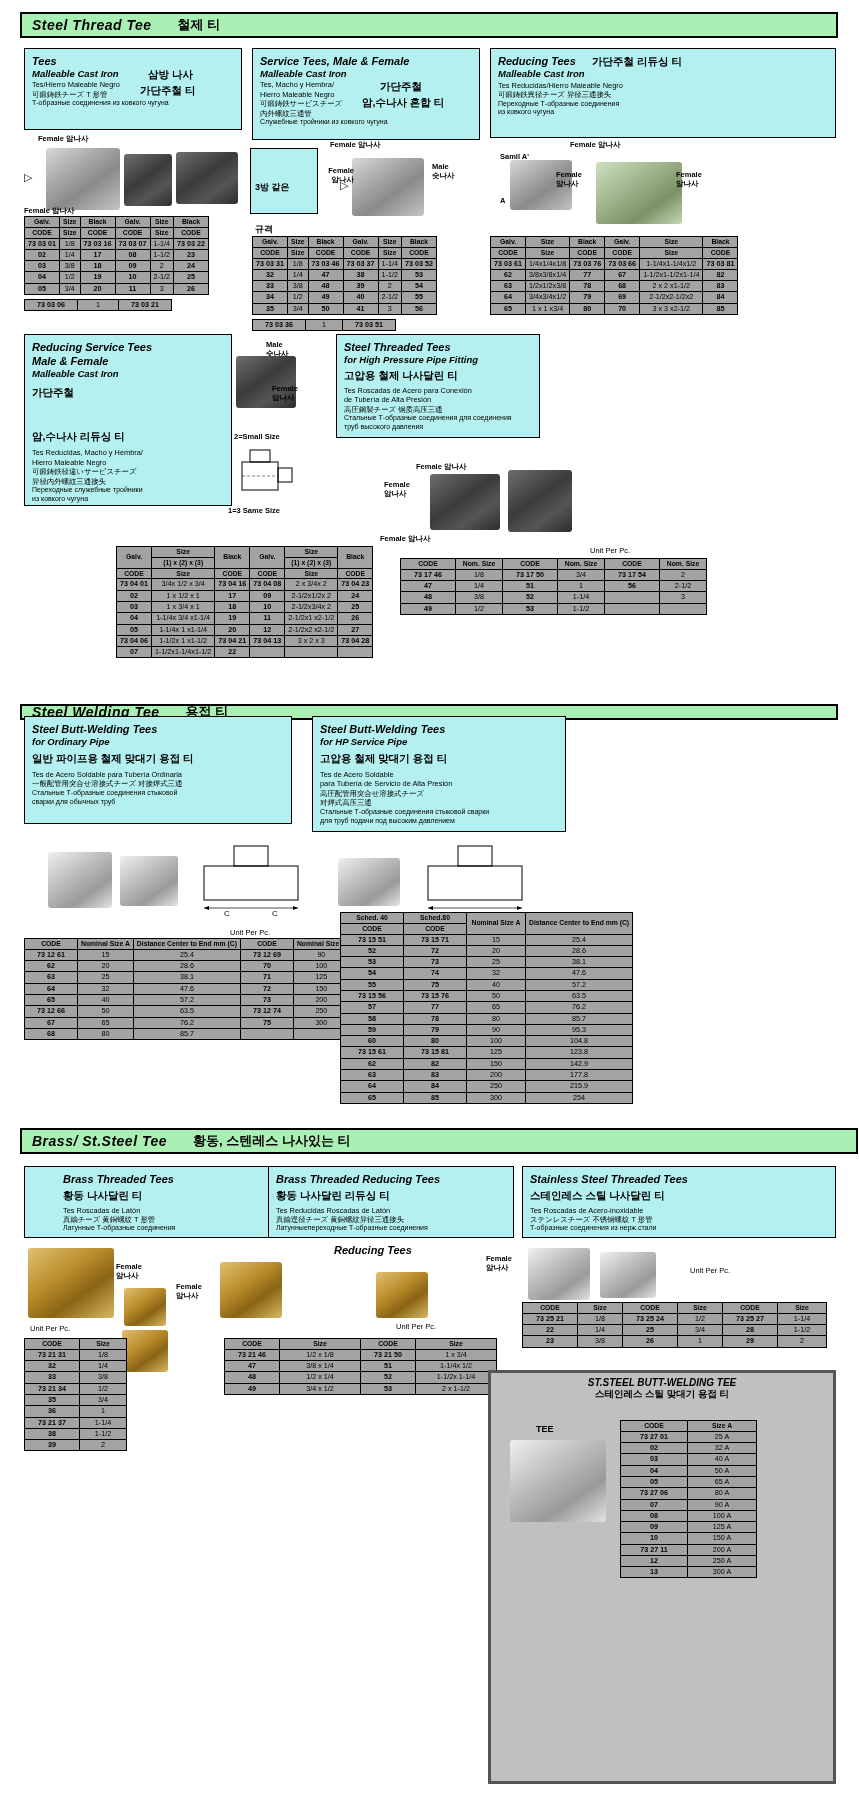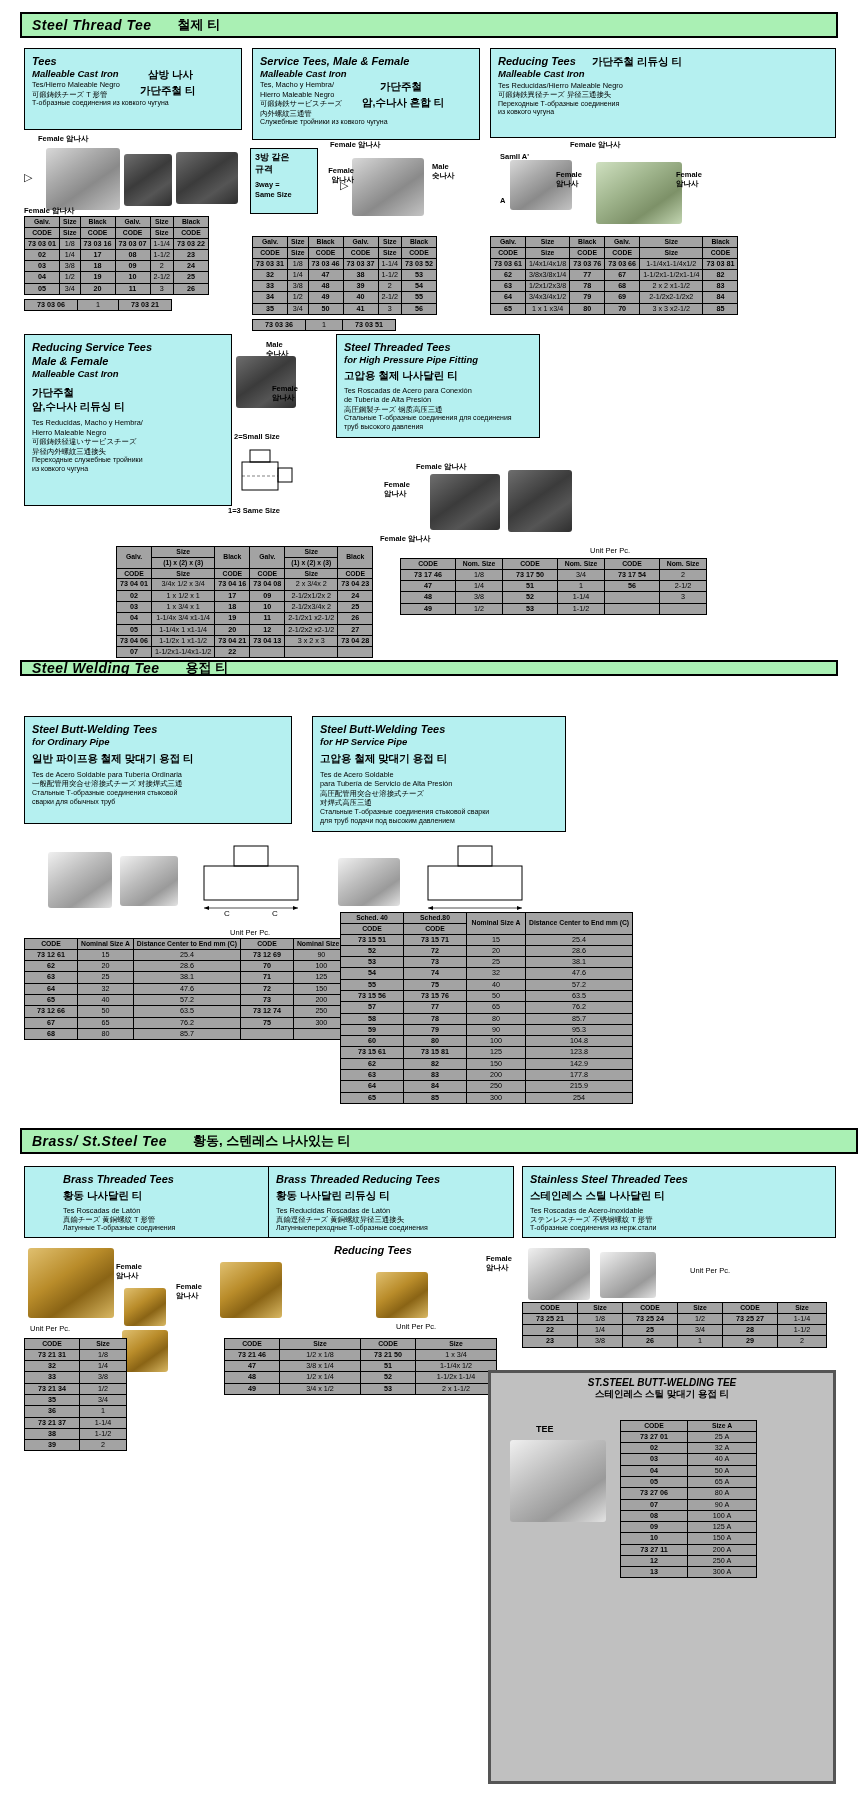--- a/index.html
+++ b/index.html
@@ -30,21 +30,21 @@
   .cyanbox{
     position:absolute;
     background:#b5f0f0;
     border:1px solid #000;
     box-sizing:border-box;
     padding:5px 7px;
     line-height:1.28;
   }
   .cyanbox .t-en-it{font-style:italic;font-weight:bold;font-size:11px;}
   .cyanbox .t-en-it2{font-style:italic;font-weight:bold;font-size:9.5px;}
-  .cyanbox .t-kr{font-weight:bold;font-size:10.5px;}
+  .cyanbox .t-kr{font-weight:bold;font-size:10.5px;margin-top:30px;}
   .cyanbox .t-sm{font-size:7.4px;}
   .cyanbox .t-sm2{font-size:7px;}
 
   .floatk{position:absolute;font-weight:bold;font-size:10.5px;}
 
   
   .lbl{position:absolute;font-size:7.5px;}
   .lbl.b{font-weight:bold;}
 
   
@@ -588,21 +588,21 @@
         <td>1/2</td>
         <td class="code">53</td>
         <td>1-1/2</td>
         <td class="code"></td>
         <td></td>
       </tr>
     </tbody>
       </table>
   </div>
 
-  <div class="banner" style="left:20px;top:660px;width:818px;height:16px;">
+  <div class="banner" style="left:20px;top:704px;width:818px;height:16px;">
     <span class="b-en">Steel  Welding Tee</span>
     <span class="b-kr">용접 티</span>
   </div>
 
   <div class="cyanbox" style="left:24px;top:716px;width:268px;height:108px;">
     <div class="t-en-it">Steel Butt-Welding Tees</div>
     <div class="t-en-it2">for Ordinary Pipe</div>
     <div class="t-kr" style="margin-top:4px;">일반 파이프용 철제 맞대기 용접 티</div>
     <div class="t-sm" style="margin-top:4px;">Tes de Acero Soldable para Tubería Ordinaria</div>
     <div class="t-sm">一般配管用突合せ溶接式チーズ    对接焊式三通</div>

